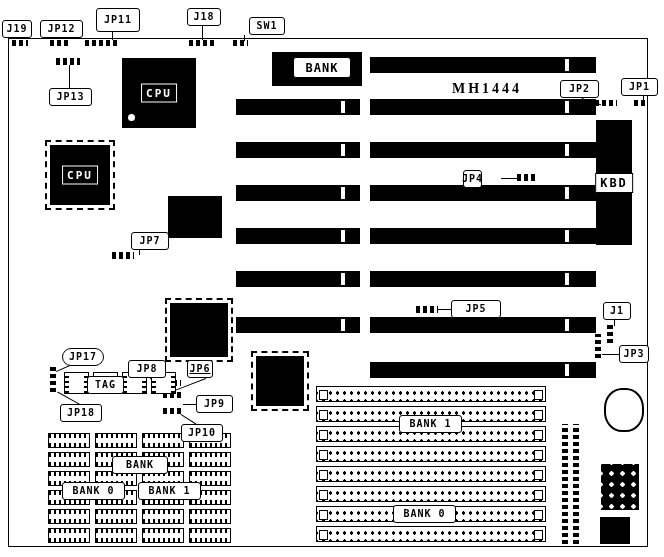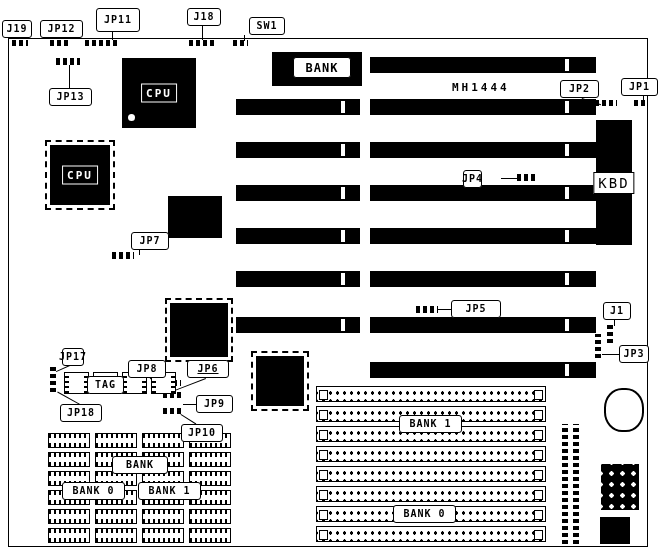--- a/index.html
+++ b/index.html
@@ -11,41 +11,41 @@
            display:flex;align-items:center;justify-content:center;
            font-size:10px;font-weight:bold;letter-spacing:1px;line-height:1;white-space:nowrap;}
   .callout.big{font-size:12px;}
   .chip{background:#000;}
   .qfp{background:#000;outline:2px dashed #000;outline-offset:3px;}
   .chip-label{position:absolute;left:50%;top:50%;transform:translate(-50%,-50%);
               border:1px solid #fff;color:#fff;background:transparent;
               font-size:11px;font-weight:bold;letter-spacing:2px;padding:2px 4px;white-space:nowrap;}
   .chip-label-lt{position:absolute;left:50%;top:50%;transform:translate(-50%,-50%);
                  border:1px solid #000;color:#000;background:#fff;z-index:6;
-                 font-size:14px;font-weight:normal;letter-spacing:2px;padding:2px 4px;white-space:nowrap;}
+                 font-size:12px;font-weight:bold;letter-spacing:2px;padding:2px 4px;white-space:nowrap;}
   .slot{background:#000;}
   .slot::after{content:"";position:absolute;top:2px;bottom:2px;right:12%;width:4px;background:#fff;}
   .pins-h{background:repeating-linear-gradient(90deg,#000 0 4px,transparent 4px 7px);}
   .pins-v{background:repeating-linear-gradient(0deg,#000 0 4px,transparent 4px 7px);}
   .lead{position:absolute;height:1px;background:#000;transform-origin:0 0;}
   .dip{border:1px solid #000;background:
        repeating-linear-gradient(90deg,#000 0 2px,transparent 2px 5px) 0 0/100% 4px no-repeat,
        repeating-linear-gradient(90deg,#000 0 2px,transparent 2px 5px) 0 100%/100% 4px no-repeat,#fff;}
   .dip-v{border:1px solid #000;background:
        repeating-linear-gradient(0deg,#000 0 2px,transparent 2px 5px) 0 0/4px 100% no-repeat,
        repeating-linear-gradient(0deg,#000 0 2px,transparent 2px 5px) 100% 0/4px 100% no-repeat,#fff;}
   .simm{border:1px solid #000;background-image:radial-gradient(#000 1.4px,transparent 1.7px);
         background-size:7px 8px;background-position:3px 2px;}
   .simm::before,.simm::after{content:"";position:absolute;top:3px;width:7px;height:8px;background:#fff;border:1px solid #000;}
   .simm::before{left:2px;} .simm::after{right:2px;}
   .dotgrid{background-image:radial-gradient(#000 1px,transparent 1.3px);background-size:5px 5px;}
   .din{background:#fff;border:2px solid #000;border-radius:45%;}
   .pwr{background:#000;background-image:radial-gradient(#fff 2px,transparent 2.4px);
        background-size:11px 11px;background-position:5px 4px;}
-  .part-no{font-size:11px;letter-spacing:3px;font-weight:bold;color:#000;}
+  .part-no{font-size:14px;letter-spacing:3px;font-weight:bold;color:#000;font-family:Liberation Serif, serif;}
 </style>
 </head>
 <body>
 
 <div class="abs" style="left:0;top:0;width:664px;height:557px;">
 
   <div class="abs outline" style="left:8px;top:38px;width:640px;height:509px;"></div>
 
   <div class="abs slot" style="left:370px;top:57px;width:226px;height:16px;"></div>
   <div class="abs slot" style="left:236px;top:99px;width:124px;height:16px;"></div>
@@ -127,23 +127,23 @@
   <div class="abs callout" style="left:187px;top:8px;width:34px;height:18px;">J18</div>
   <div class="abs callout" style="left:249px;top:17px;width:36px;height:18px;">SW1</div>
   <div class="abs callout" style="left:49px;top:88px;width:43px;height:18px;">JP13</div>
   <div class="abs callout" style="left:560px;top:80px;width:39px;height:18px;">JP2</div>
   <div class="abs callout" style="left:621px;top:78px;width:37px;height:18px;">JP1</div>
   <div class="abs callout" style="left:463px;top:170px;width:19px;height:18px;">JP4</div>
   <div class="abs callout" style="left:131px;top:232px;width:38px;height:18px;">JP7</div>
   <div class="abs callout" style="left:451px;top:300px;width:50px;height:18px;">JP5</div>
   <div class="abs callout" style="left:603px;top:302px;width:28px;height:18px;">J1</div>
   <div class="abs callout" style="left:619px;top:345px;width:30px;height:18px;">JP3</div>
-  <div class="abs callout" style="left:62px;top:348px;width:22px;height:18px;">JP17</div>
+  <div class="abs callout" style="left:62px;top:348px;width:42px;height:18px;border-radius:9px;">JP17</div>
   <div class="abs callout" style="left:128px;top:360px;width:38px;height:18px;">JP8</div>
-  <div class="abs callout" style="left:187px;top:360px;width:42px;height:18px;text-decoration:underline;">JP6</div>
+  <div class="abs callout" style="left:187px;top:360px;width:26px;height:18px;text-decoration:underline;">JP6</div>
   <div class="abs callout" style="left:60px;top:404px;width:42px;height:18px;">JP18</div>
   <div class="abs callout" style="left:196px;top:395px;width:37px;height:18px;">JP9</div>
   <div class="abs callout" style="left:181px;top:424px;width:42px;height:18px;">JP10</div>
 
   <div class="abs dip-v" style="left:64px;top:372px;width:25px;height:22px;"></div>
   <div class="abs dip-v" style="left:93px;top:372px;width:25px;height:22px;"></div>
   <div class="abs dip-v" style="left:122px;top:372px;width:25px;height:22px;"></div>
   <div class="abs dip-v" style="left:151px;top:372px;width:25px;height:22px;"></div>
   <div class="abs callout" style="left:87px;top:376px;width:37px;height:18px;">TAG</div>
 

